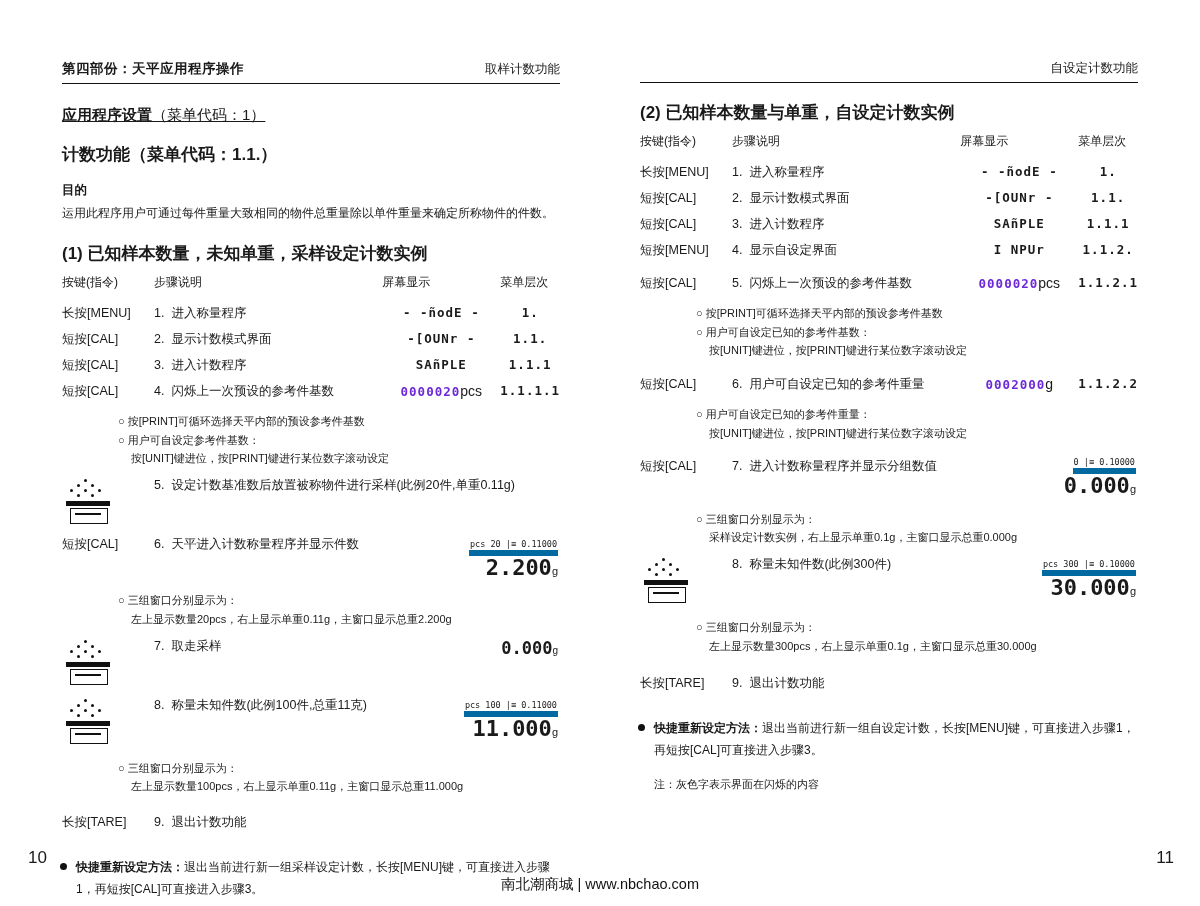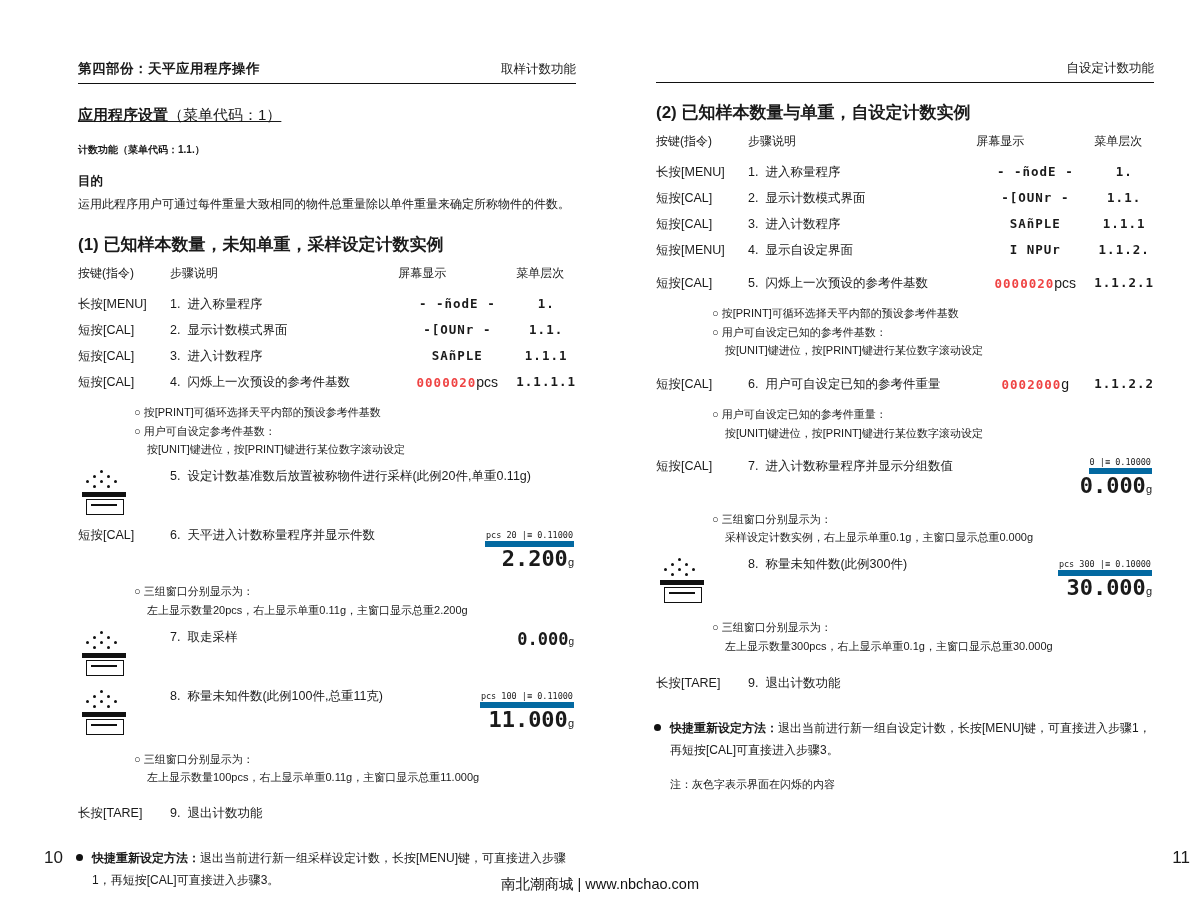--- a/index.html
+++ b/index.html
@@ -14,21 +14,20 @@
     color: #1a1a1a;
     position: relative;
     overflow: hidden;
   }
   .page {
     position: absolute;
     top: 0;
     width: 600px;
     height: 906px;
     box-sizing: border-box;
-    margin-left: 16px;
   }
   .page-left { left: 0; padding: 60px 40px 0 62px; }
   .page-right { left: 600px; padding: 60px 62px 0 40px; }
 
   .hdr {
     display: flex;
     justify-content: space-between;
     align-items: flex-end;
     font-size: 13.5px;
     padding-bottom: 5px;
@@ -40,21 +39,21 @@
 
   .sec-title {
     font-weight: bold;
     font-size: 15px;
     margin-top: 22px;
     text-decoration: underline;
   }
   .sec-title .paren { font-weight: normal; }
   .subsec {
     font-weight: bold;
-    font-size: 10px;
+    font-size: 17px;
     margin-top: 18px;
   }
   .purpose-head {
     font-weight: bold;
     font-size: 12.5px;
     margin-top: 16px;
   }
   .purpose-body {
     font-size: 12px;
     line-height: 1.75;
@@ -100,21 +99,21 @@
   .notes .indent { padding-left: 13px; display: block; }
 
   
   .lcd {
     font-family: "DejaVu Sans Mono", monospace;
     font-weight: bold;
     letter-spacing: 1px;
     white-space: nowrap;
   }
   .lcd-sm { font-size: 12.5px; }
-  .lcd-gray { color: #ef4444; }
+  .lcd-gray { color: #6d28d9; }
   .unit {
     font-family: "Liberation Sans", sans-serif;
     font-weight: normal;
     font-size: 14px;
     letter-spacing: 0;
   }
 
   
   .disp-block { text-align: right; padding-right: 2px; }
   .disp-top {

